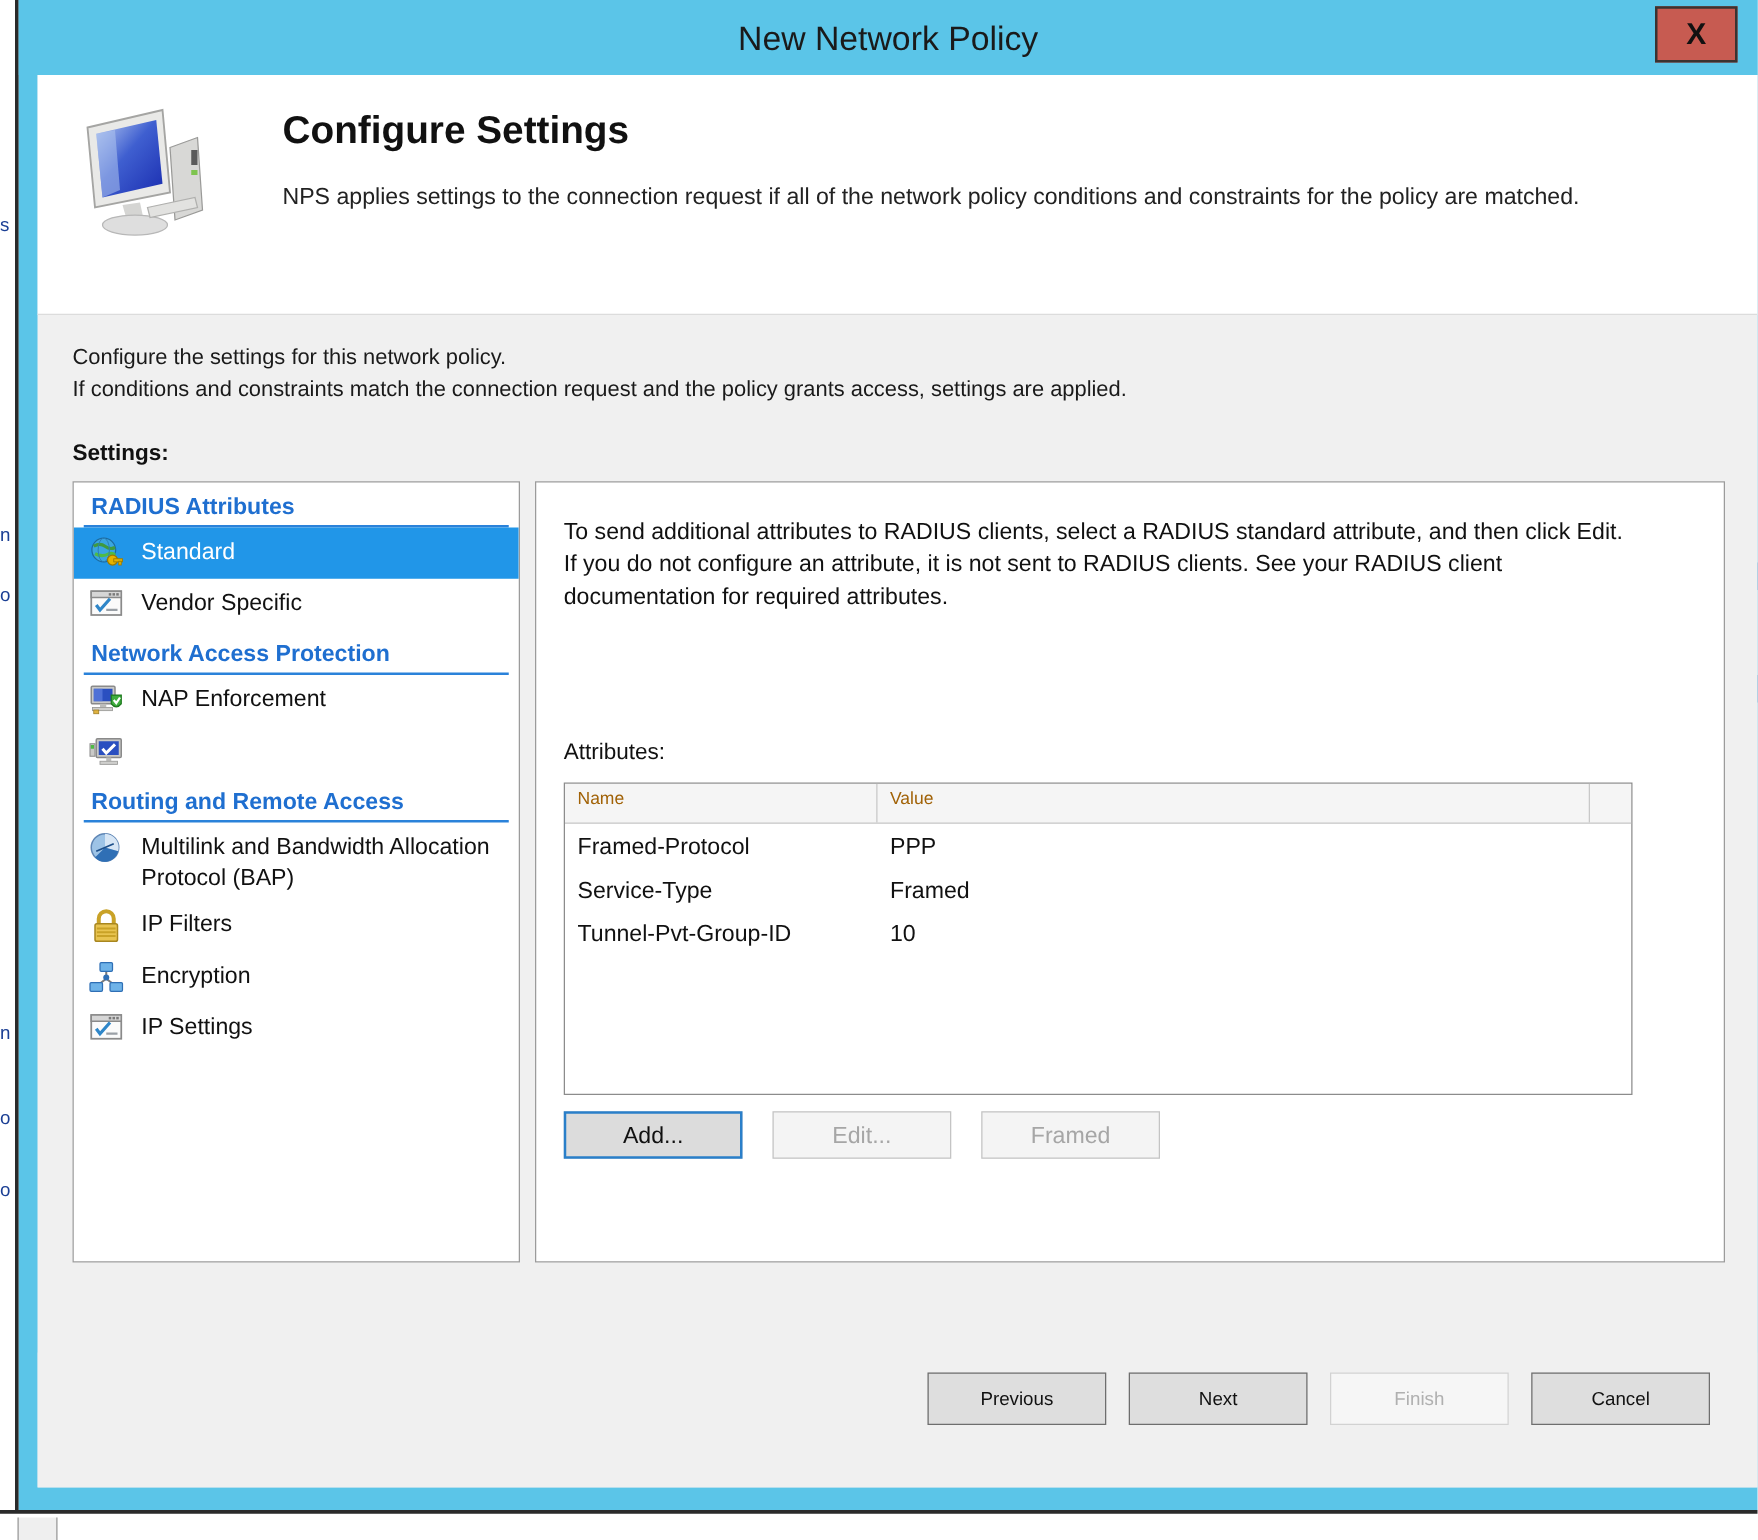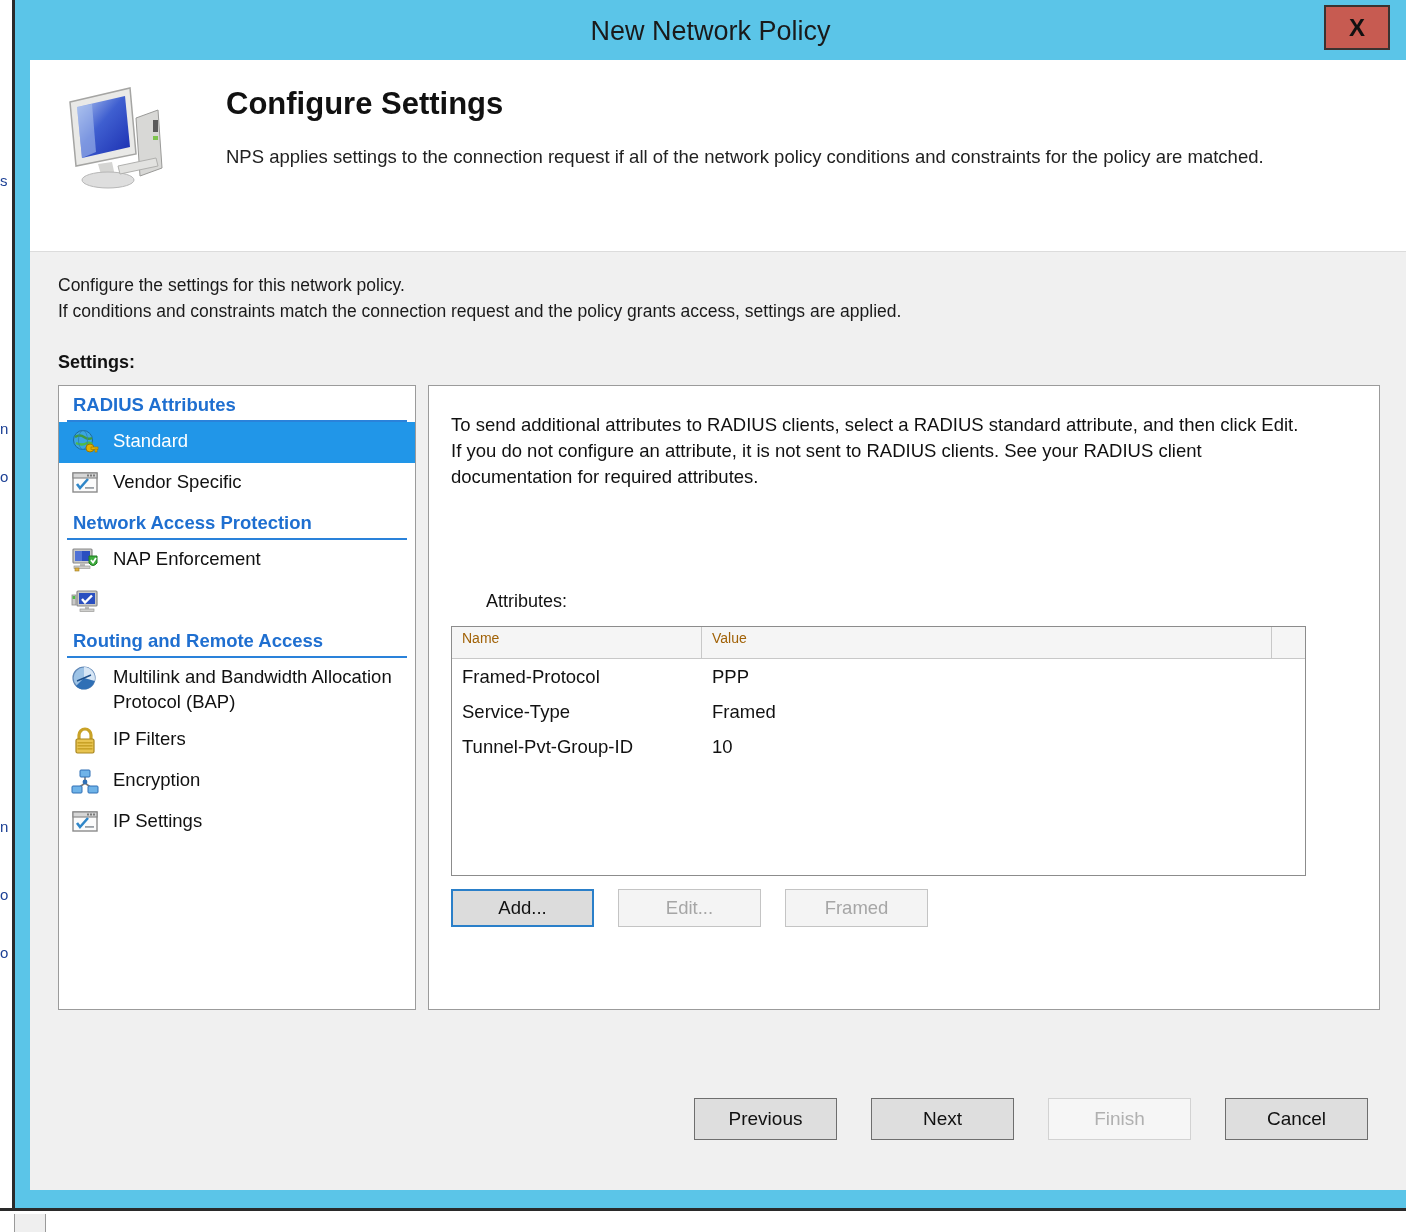--- a/index.html
+++ b/index.html
@@ -167,21 +167,20 @@
   #detail-desc {
     position: absolute; left: 22px; top: 26px;
     width: 852px;
     font-size: 18.5px; color: #111; line-height: 26px;
     font-family: "Liberation Sans", sans-serif;
   }
   #attributes-label {
     position: absolute; left: 22px; top: 205px;
     font-size: 18px; color: #111;
     font-family: "Liberation Sans", sans-serif;
-    margin-left: 35px;
   }
   #attr-table {
     position: absolute; left: 22px; top: 240px;
     width: 855px; height: 250px;
     background: #ffffff;
     border: 1px solid #8c8c8c;
     overflow: hidden;
   }
   #attr-header {
     display: flex;
@@ -240,25 +239,24 @@
     background: #f0f0f0;
   }
   #nav-buttons {
     position: absolute; right: 38px; top: 16px;
     display: flex; gap: 18px;
   }
   .navbtn {
     width: 143px; height: 42px;
     background: #dedede;
     border: 1px solid #6e6e6e;
-    font-size: 19px; color: #111;
+    font-size: 15px; color: #111;
     display: flex; align-items: center; justify-content: center;
     cursor: pointer;
     font-family: "Liberation Sans", sans-serif;
-    margin-left: 16px;
   }
   .navbtn.disabled {
     color: #b0b0b0;
     background: #f6f6f6;
     border: 1px solid #d2d2d2;
     cursor: default;
   }
 </style>
 </head>
 <body>

